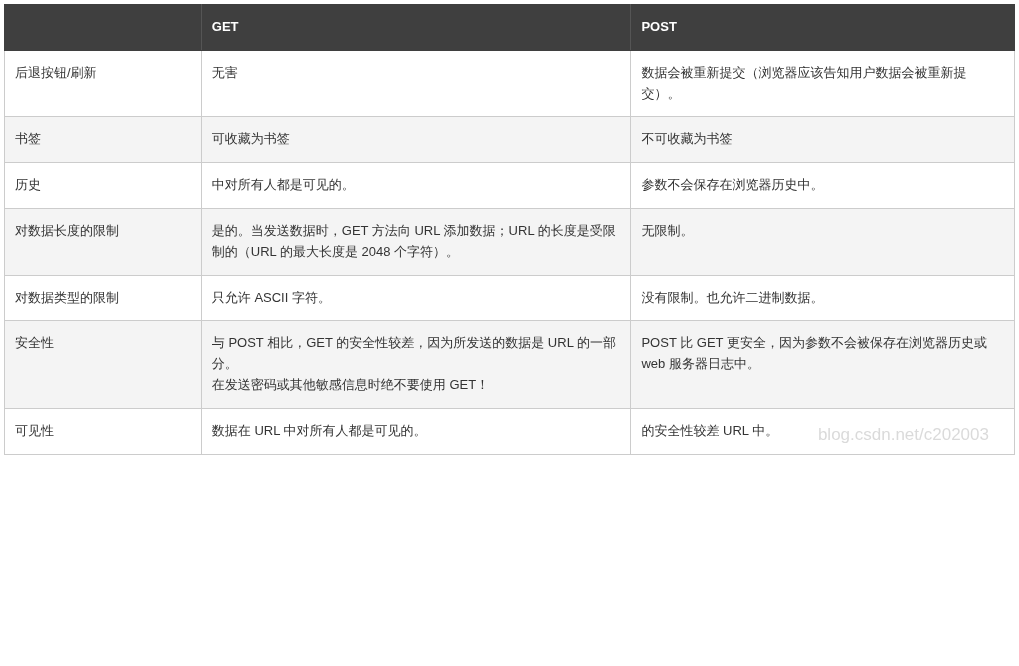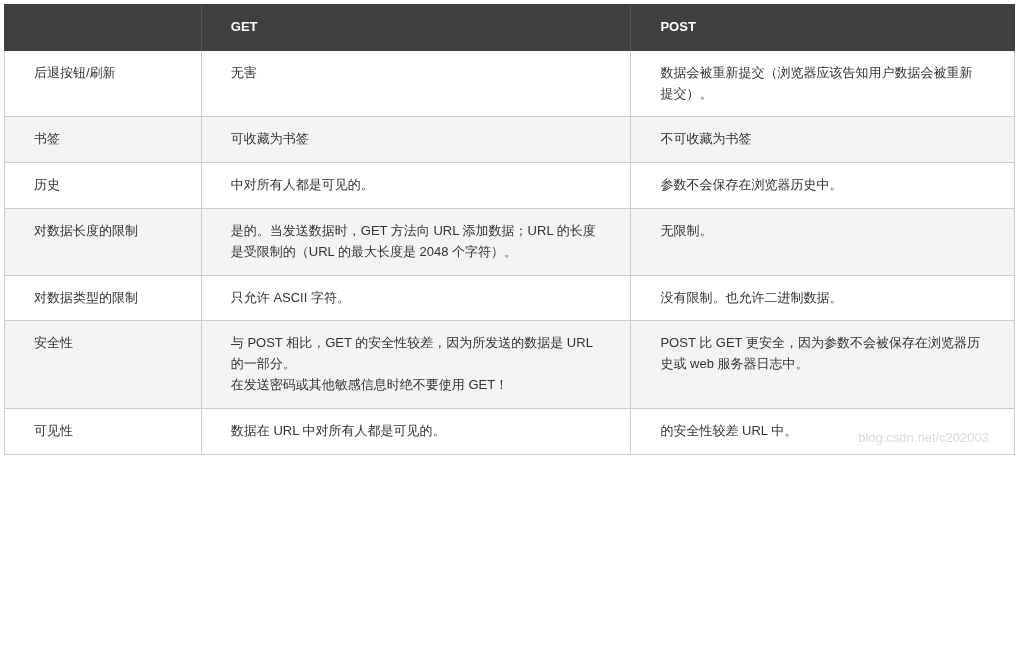--- a/index.html
+++ b/index.html
@@ -13,21 +13,21 @@
       position: relative;
     }
     table {
       width: 1011px;
       margin: 4px;
       border-collapse: collapse;
       table-layout: fixed;
     }
     th, td {
       border: 1px solid #ccc;
-      padding: 12px 29px;
+      padding: 12px 10px;
       text-align: left;
       vertical-align: top;
       line-height: 1.6;
     }
     th {
       background: #3f3f3f;
       color: #fff;
       font-weight: bold;
       border-color: #3f3f3f;
     }
@@ -42,21 +42,21 @@
     col.c3 { width: 382px; }
     tbody tr:nth-child(even) td {
       background: #f4f4f4;
     }
     td p + p { }
     .watermark {
       position: absolute;
       right: 30px;
       bottom: 14px;
       color: rgba(150,150,150,0.35);
-      font-size: 13px;
+      font-size: 17px;
       pointer-events: none;
       user-select: none;
     }
   </style>
 </head>
 <body>
 
 <table>
   <colgroup>
       <col class="c1">

